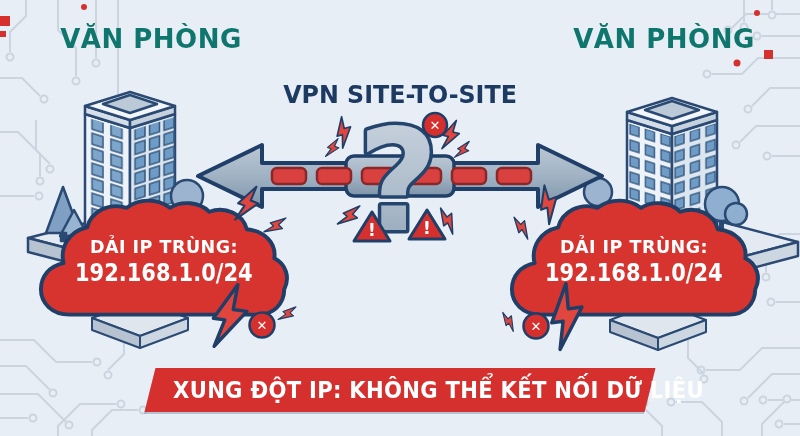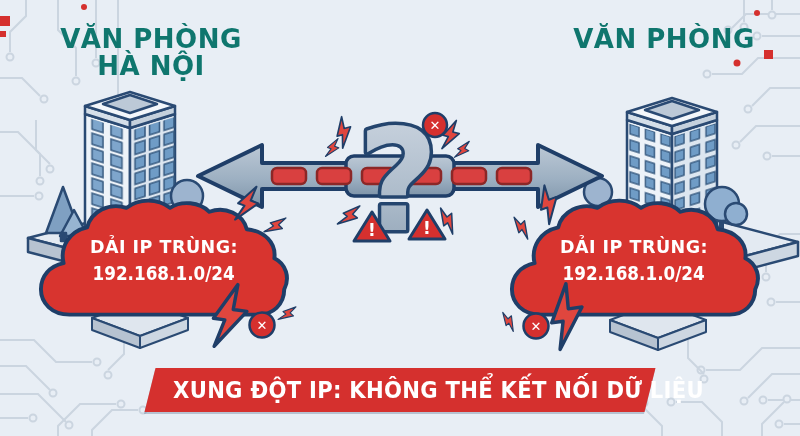--- a/index.html
+++ b/index.html
@@ -13,21 +13,21 @@
   .office-title{
     width:220px;text-align:center;color:#0f766e;font-weight:bold;
     font-size:26px;line-height:27px;letter-spacing:.5px;
   }
   .vpn-title{
     width:260px;text-align:center;color:#1d3a63;font-weight:bold;font-size:25px;
   }
   .vpn-title .cond{display:inline-block;transform:scaleX(.95);transform-origin:center;white-space:nowrap;}
   .cloud-text{width:220px;text-align:center;color:#ffffff;font-weight:bold;}
   .cloud-label{font-size:17.5px;line-height:22px;letter-spacing:.5px;}
-  .cloud-value{font-size:20px;line-height:30px;}
+  .cloud-value{font-size:25px;line-height:30px;}
   .cloud-value .cond{display:inline-block;transform:scaleX(.84);transform-origin:center;white-space:nowrap;}
   .banner{
     left:150px;top:368px;width:500px;height:44px;background:#d5302e;
     transform:skewX(-14deg);text-align:center;line-height:44px;
     box-shadow:0 2px 0 rgba(31,62,104,.25);
   }
   .banner-text{
     display:inline-block;color:#fff;font-weight:bold;font-size:23px;white-space:nowrap;
     transform:skewX(14deg) scaleX(.92);transform-origin:center;letter-spacing:.3px;
   }
@@ -263,27 +263,29 @@
       <text x="262" y="330" text-anchor="middle" font-size="13" font-weight="bold" fill="#ffffff">✕</text>
     </g>
     <g>
       <circle cx="536" cy="326" r="12.5" fill="#d5302e" stroke="#1f3e68" stroke-width="2.5"></circle>
       <text x="536" y="331" text-anchor="middle" font-size="13" font-weight="bold" fill="#ffffff">✕</text>
     </g>
   </svg>
 
   <div class="overlay office-title" style="left:41px;top:26px;">
     <div>VĂN PHÒNG</div>
-    <div>HÀ NỘI</div>
   </div>
 
   <div class="overlay office-title" style="left:554px;top:26px;">
     <div>VĂN PHÒNG</div>
   </div>
 
+  <div class="overlay vpn-title" style="left:270px;top:80px;">
+    <span class="cond">VPN SITE-TO-SITE</span>
+  </div>
 
   <div class="overlay cloud-text" style="left:54px;top:236px;">
     <div class="cloud-label">DẢI IP TRÙNG:</div>
     <div class="cloud-value"><span class="cond">192.168.1.0/24</span></div>
   </div>
 
   <div class="overlay cloud-text" style="left:524px;top:236px;">
     <div class="cloud-label">DẢI IP TRÙNG:</div>
     <div class="cloud-value"><span class="cond">192.168.1.0/24</span></div>
   </div>

